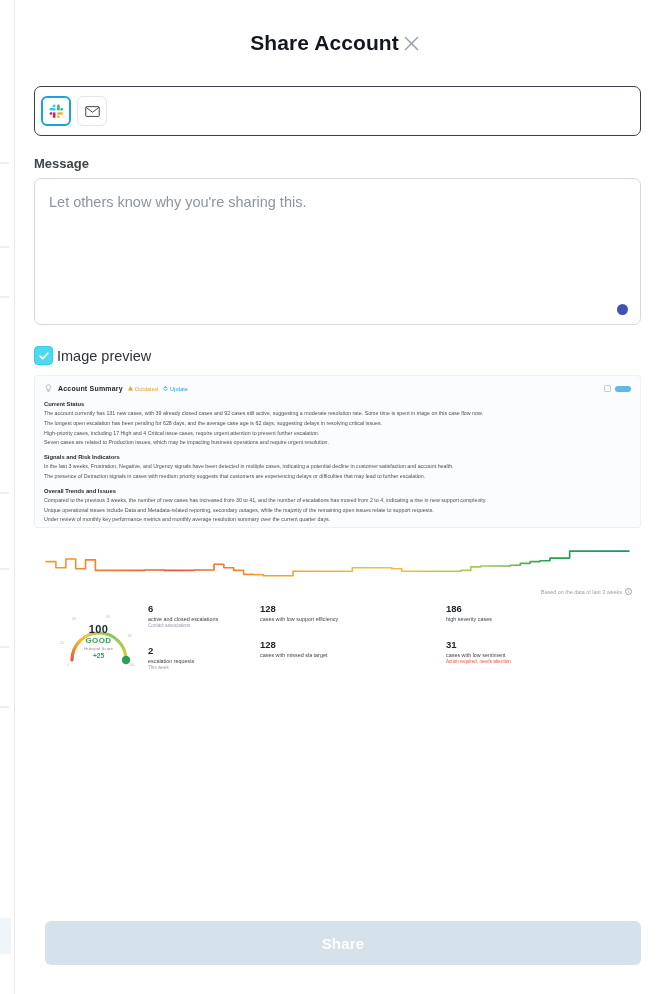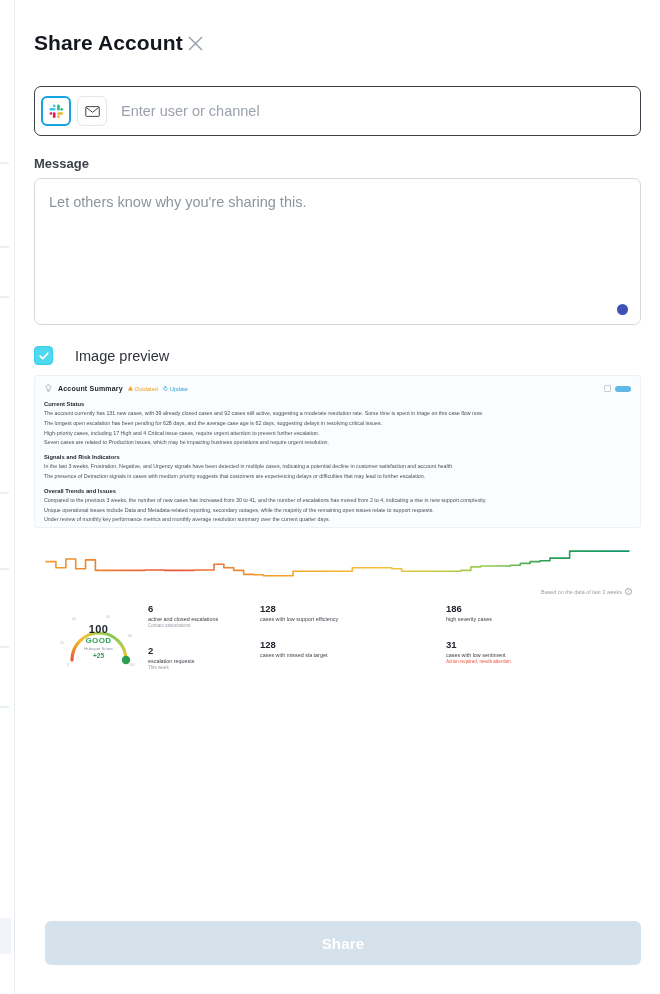--- a/index.html
+++ b/index.html
@@ -11,21 +11,21 @@
   }
   .page-bg-artifacts { position: absolute; left: 0; top: 0; width: 14px; height: 994px; }
   .artifact { position: absolute; left: 0; width: 9px; height: 2px; background: #dfe4ea; opacity: .55; }
   .modal {
     position: absolute; left: 14px; top: 0;
     width: 646px; height: 994px; background: #fff;
     border-left: 1px solid #e8eaed;
   }
   .modal-header {
     height: 86px; display: flex; align-items: center;
-    justify-content: flex-start; padding: 0 19px 0 19px;
+    justify-content: center; padding: 0 19px 0 19px;
   }
   .modal-title { font-size: 21px; font-weight: 700; color: #14171f; letter-spacing: .1px; }
   .close-btn {
     width: 26px; height: 26px; display: flex; align-items: center; justify-content: center;
     cursor: pointer; color: #9aa0a8;
   }
   .body-wrap { padding: 0 19px; }
   .recipient-box {
     height: 50px; border: 1px solid #3c4149; border-radius: 7px;
     display: flex; align-items: center; background: #fff; overflow: hidden;
@@ -49,21 +49,21 @@
   .message-area {
     width: 100%; height: 147px; border: 1px solid #d5d9de; border-radius: 7px;
     resize: none; outline: none; padding: 13px 14px; font-size: 14.5px;
     color: #2d3138; font-family: "Liberation Sans", sans-serif; line-height: 1.45;
   }
   .message-area::placeholder { color: #8d949d; }
   .msg-dot {
     position: absolute; right: 13px; bottom: 14px;
     width: 11px; height: 11px; border-radius: 50%; background: #3f51b5;
   }
-  .preview-toggle-row { display: flex; align-items: center; gap: 22px; margin-top: 17px; }
+  .preview-toggle-row { display: flex; align-items: center; gap: 4px; margin-top: 17px; }
   .checkbox {
     width: 19px; height: 19px; border-radius: 4px; background: #4fd9ef;
     border: 1px solid #35cfe8; display: flex; align-items: center; justify-content: center;
     cursor: pointer;
   }
   .preview-toggle-label { font-size: 14.5px; color: #2f333a; }
 
   
   .preview-card {
     margin-top: 10px; height: 153px; background: #fafcfe;
@@ -177,21 +177,20 @@
             <path d="M15.1 17.2a2.1 2.1 0 0 1 0-4.2h5.3a2.1 2.1 0 1 1 0 4.2h-5.3z" fill="#ECB22E"></path>
           </svg>
         </div>
         <div class="chan-btn">
           <svg width="15" height="13" viewBox="0 0 20 16" fill="none" stroke="#3d424a" stroke-width="1.3">
             <rect x="1" y="1.5" width="18" height="13" rx="1"></rect>
             <path d="M1.5 2.5L10 9l8.5-6.5"></path>
           </svg>
         </div>
       </div>
-      <input class="recipient-input" placeholder="Enter user or channel" style="">
     </div>
 
     <div class="field-label">Message</div>
     <div class="message-area-wrap">
       <textarea class="message-area" placeholder="Let others know why you're sharing this." style=""></textarea>
       <div class="msg-dot"></div>
     </div>
 
     <div class="preview-toggle-row">
       <div class="checkbox">

